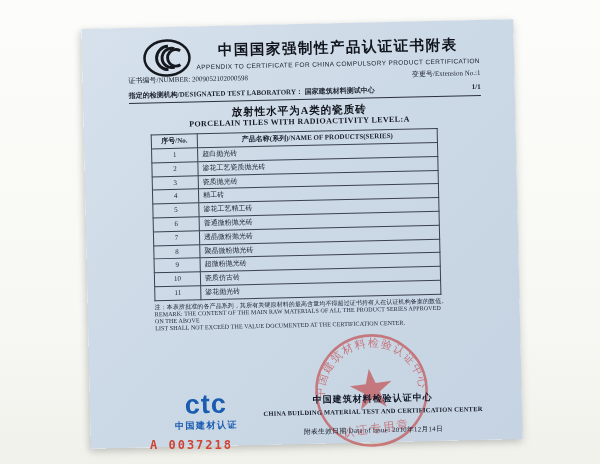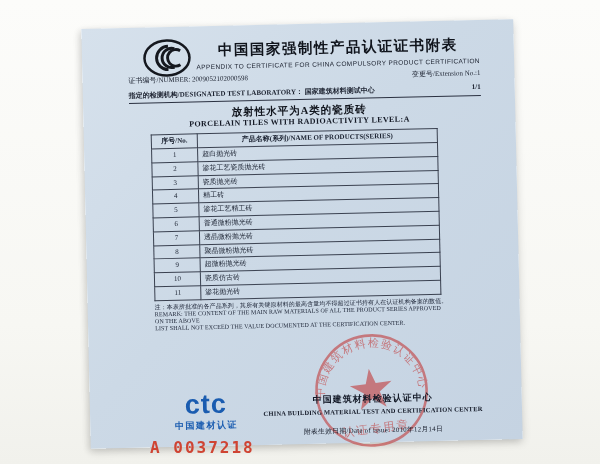--- a/index.html
+++ b/index.html
@@ -78,21 +78,21 @@
   .org-cn { font-size:9px; font-weight:bold; letter-spacing:1px; }
   .org-en { font-size:6.5px; font-weight:bold; margin-top:2px; letter-spacing:.2px; white-space:nowrap; }
   .issue-line { font-size:6.8px; margin-top:11px; letter-spacing:.3px; }
   .stamp {
     position:absolute; left:220px; top:306px; width:124px; height:124px;
     opacity:.62; pointer-events:none; transform:rotate(-6deg);
   }
   .serial {
     position:absolute; left:150px; top:438px;
     font-family:"DejaVu Sans Mono",monospace;
-    font-size:16px; color:#cf4433; letter-spacing:2px; font-weight:bold;
+    font-size:12px; color:#cf4433; letter-spacing:2px; font-weight:bold;
   }
 </style>
 </head>
 <body>
 
 <div class="photo-bg"></div>
 
 <div class="paper">
 
   <svg class="ccc-logo" viewBox="0 0 120 100">

